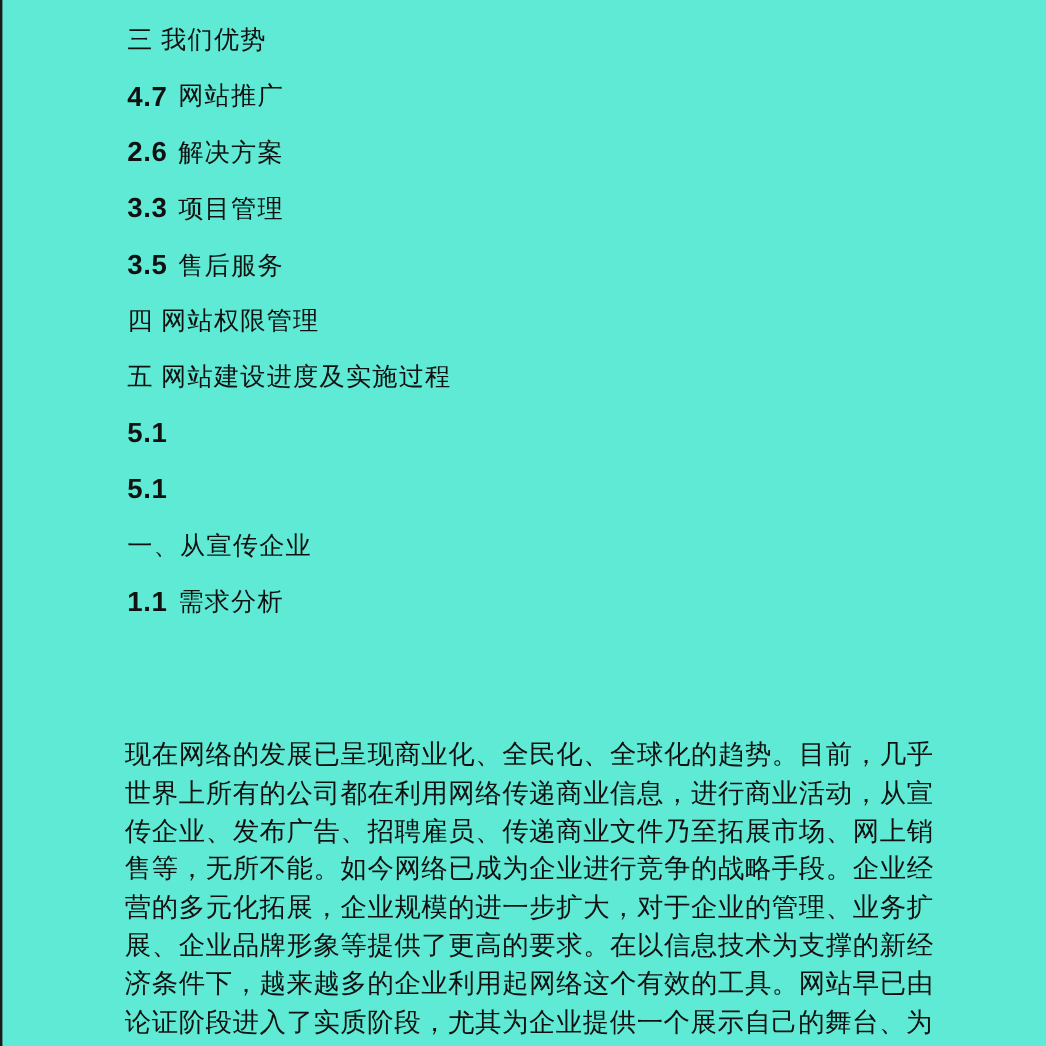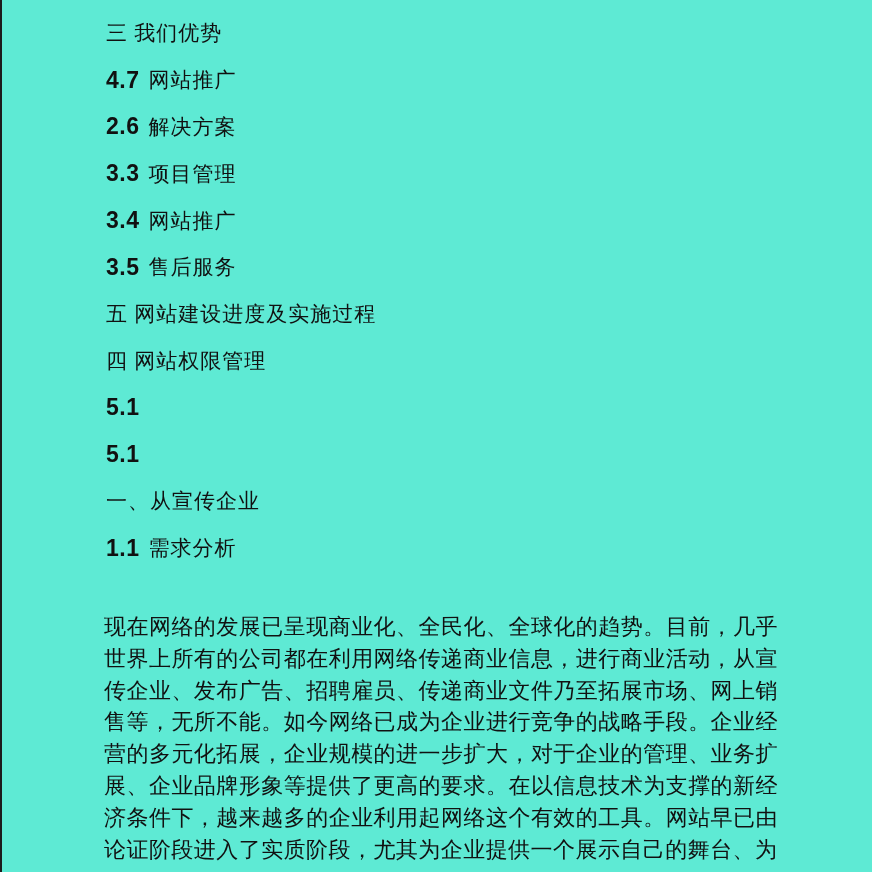--- a/index.html
+++ b/index.html
@@ -41,21 +41,21 @@
   .toc-label {
     font-family: "Liberation Serif", serif;
     font-size: 21px;
     letter-spacing: 1px;
   }
   .body-text {
     position: absolute;
     top: 613px;
     left: 102px;
     width: 674px;
-    font-family: Liberation Mono, monospace;
+    font-family: Liberation Serif, serif;
     font-size: 22px;
     line-height: 31.8px;
     letter-spacing: 0.45px;
     text-align: justify;
     text-justify: inter-ideograph;
   }
 </style>
 </head>
 <body>
 
@@ -72,34 +72,30 @@
     </div>
     <div class="toc-item">
       <span class="toc-num gap">2.6</span>
         <span class="toc-label">解决方案</span>
     </div>
     <div class="toc-item">
       <span class="toc-num gap">3.3</span>
         <span class="toc-label">项目管理</span>
     </div>
     <div class="toc-item">
-      <span class="toc-num gap">3.4</span>
-        <span class="toc-label">网站推广</span>
-    </div>
-    <div class="toc-item">
       <span class="toc-num gap">3.5</span>
         <span class="toc-label">售后服务</span>
     </div>
     <div class="toc-item">
       <span class="toc-num"></span>
-        <span class="toc-label">五 网站建设进度及实施过程</span>
+        <span class="toc-label">四 网站权限管理</span>
     </div>
     <div class="toc-item">
       <span class="toc-num"></span>
-        <span class="toc-label">四 网站权限管理</span>
+        <span class="toc-label">五 网站建设进度及实施过程</span>
     </div>
     <div class="toc-item">
       <span class="toc-num gap">5.1</span>
     </div>
     <div class="toc-item">
       <span class="toc-num">5.1</span>
     </div>
     <div class="toc-item">
       <span class="toc-num"></span>
         <span class="toc-label">一、从宣传企业</span>

